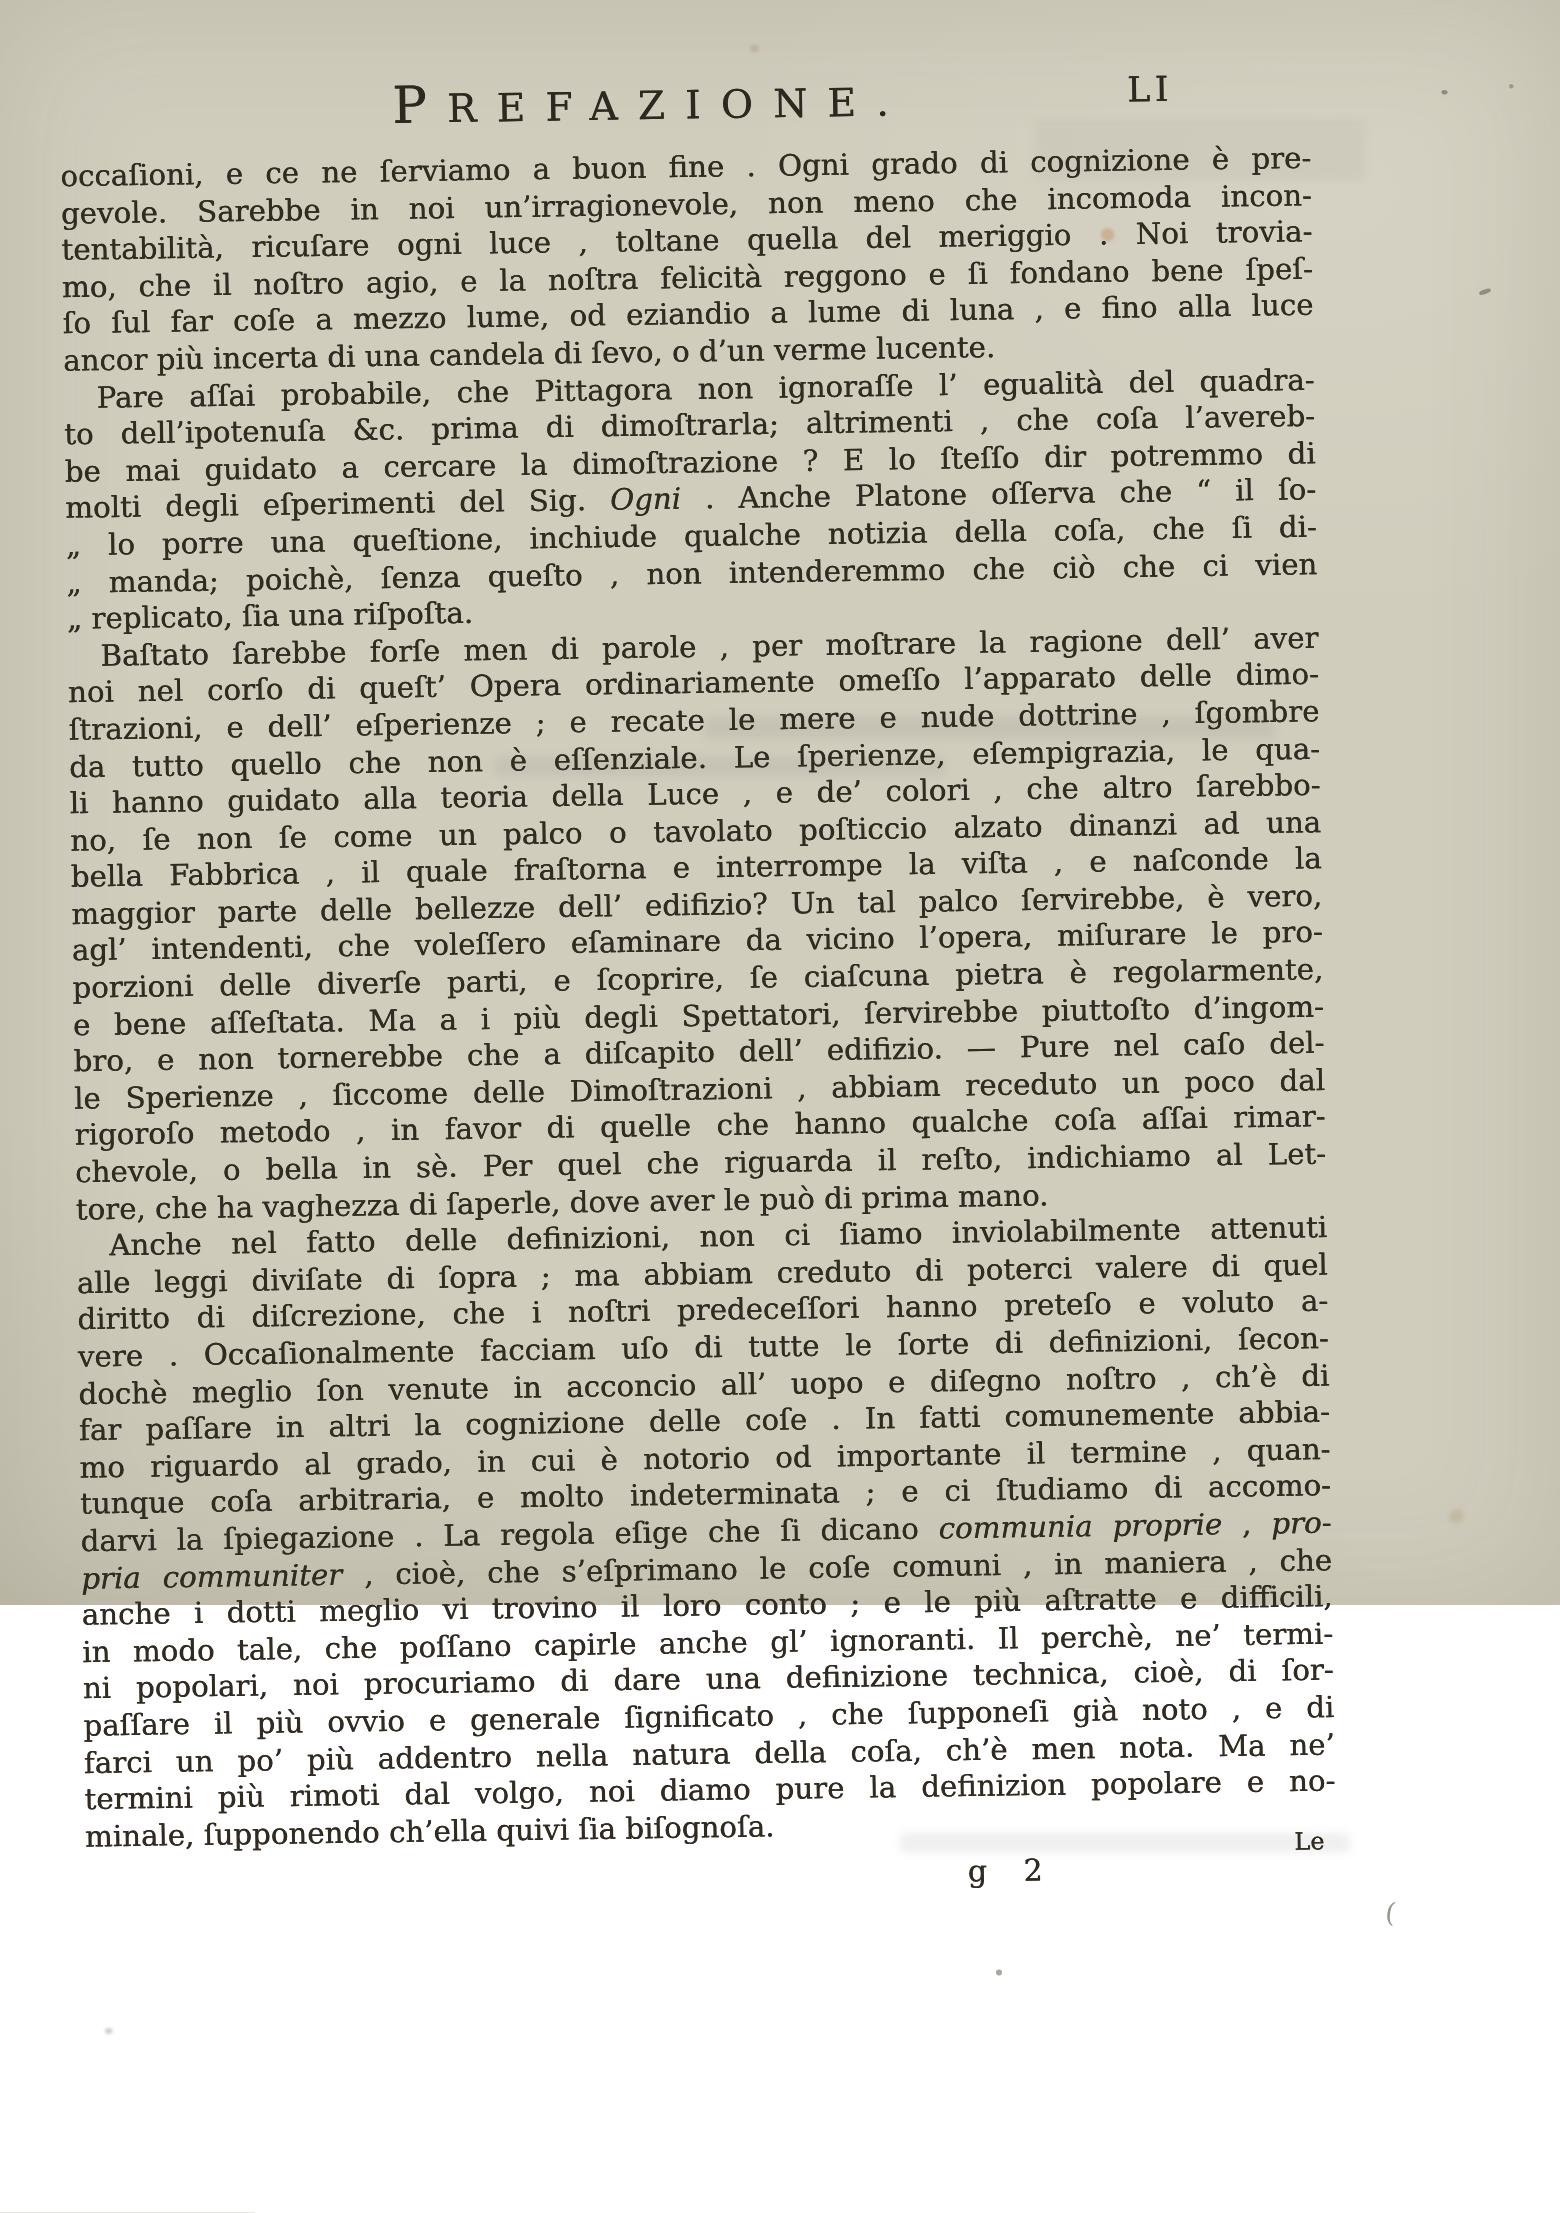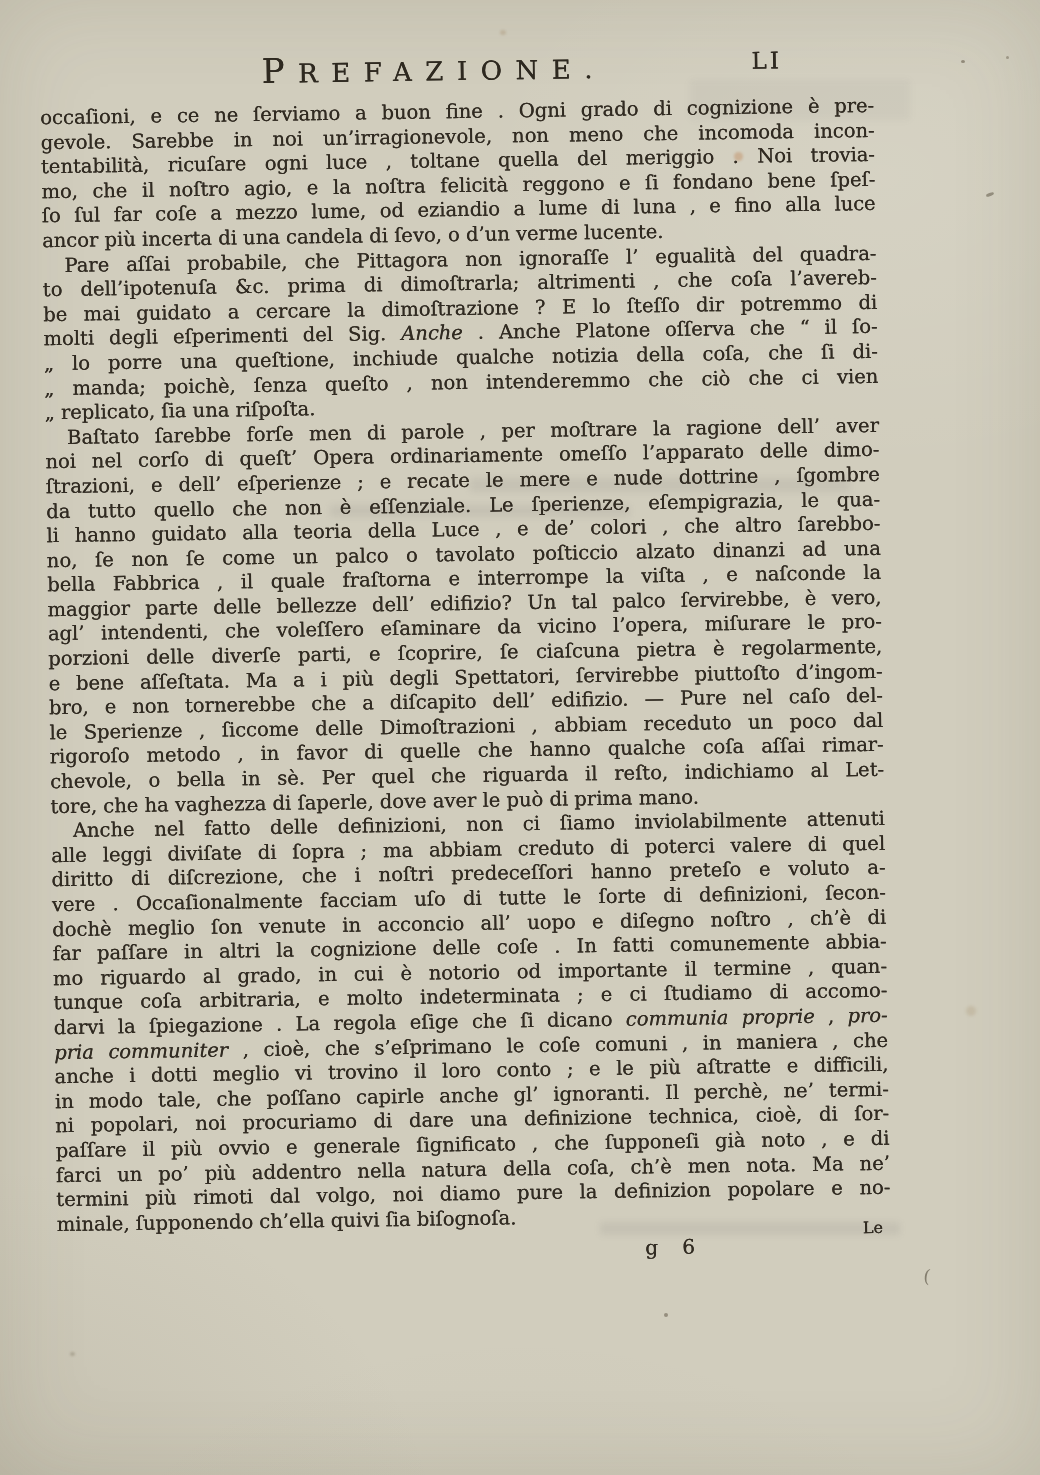--- a/index.html
+++ b/index.html
@@ -2,21 +2,21 @@
 <html><head>
 <meta charset="utf-8">
 <style>
   html, body {
     margin: 0; padding: 0;
     width: 1040px; height: 1475px;
     overflow: hidden;
   }
   .page {
     position: relative;
-    width: 1040px; height: 1475px;
+    width: 1040px; height: 1070px;
     background:
       radial-gradient(700px 500px at 85% 12%, rgba(255,255,248,0.10), transparent 60%),
       radial-gradient(900px 700px at -5% 105%, rgba(108,98,78,0.14), transparent 55%),
       radial-gradient(800px 600px at 50% 115%, rgba(120,110,88,0.08), transparent 60%),
       #d1cdbd;
     box-shadow: inset 0 0 90px rgba(95,85,62,0.16);
     font-family: "DejaVu Serif", "Liberation Serif", serif;
     color: #312b22;
   }
   .content {
@@ -133,21 +133,21 @@
           <div class="line"><span>gevole. Sarebbe in noi un’irragionevole, non meno che incomoda incon-</span></div>
           <div class="line"><span>tentabilità, ricuſare ogni luce , toltane quella del meriggio . Noi trovia-</span></div>
           <div class="line"><span>mo, che il noſtro agio, e la noſtra felicità reggono e ſi fondano bene ſpeſ-</span></div>
           <div class="line"><span>ſo ſul far coſe a mezzo lume, od eziandio a lume di luna , e fino alla luce</span></div>
           <div class="line last"><span>ancor più incerta di una candela di ſevo, o d’un verme lucente.</span></div>
         </div>
         <div class="para">
           <div class="line indent"><span>Pare aſſai probabile, che Pittagora non ignoraſſe l’ egualità del quadra-</span></div>
           <div class="line"><span>to dell’ipotenuſa &amp;c. prima di dimoſtrarla; altrimenti , che coſa l’avereb-</span></div>
           <div class="line"><span>be mai guidato a cercare la dimoſtrazione ? E lo ſteſſo dir potremmo di</span></div>
-          <div class="line"><span>molti degli eſperimenti del Sig. </span><span class="it">Anche</span><span> . Anche Platone oſſerva che “ il ſo-</span></div>
+          <div class="line"><span>molti degli eſperimenti del Sig. </span><span class="it">Ogni</span><span> . Anche Platone oſſerva che “ il ſo-</span></div>
           <div class="line"><span>„ lo porre una queſtione, inchiude qualche notizia della coſa, che ſi di-</span></div>
           <div class="line"><span>„ manda; poichè, ſenza queſto , non intenderemmo che ciò che ci vien</span></div>
           <div class="line last"><span>„ replicato, ſia una riſpoſta.</span></div>
         </div>
         <div class="para">
           <div class="line indent"><span>Baſtato ſarebbe forſe men di parole , per moſtrare la ragione dell’ aver</span></div>
           <div class="line"><span>noi nel corſo di queſt’ Opera ordinariamente omeſſo l’apparato delle dimo-</span></div>
           <div class="line"><span>ſtrazioni, e dell’ eſperienze ; e recate le mere e nude dottrine , ſgombre</span></div>
           <div class="line"><span>da tutto quello che non è eſſenziale. Le ſperienze, eſempigrazia, le qua-</span></div>
           <div class="line"><span>li hanno guidato alla teoria della Luce , e de’ colori , che altro ſarebbo-</span></div>
@@ -177,18 +177,18 @@
           <div class="line"><span>anche i dotti meglio vi trovino il loro conto ; e le più aſtratte e difficili,</span></div>
           <div class="line"><span>in modo tale, che poſſano capirle anche gl’ ignoranti. Il perchè, ne’ termi-</span></div>
           <div class="line"><span>ni popolari, noi procuriamo di dare una definizione technica, cioè, di ſor-</span></div>
           <div class="line"><span>paſſare il più ovvio e generale ſignificato , che ſupponeſi già noto , e di</span></div>
           <div class="line"><span>farci un po’ più addentro nella natura della coſa, ch’è men nota. Ma ne’</span></div>
           <div class="line"><span>termini più rimoti dal volgo, noi diamo pure la definizion popolare e no-</span></div>
           <div class="line last"><span>minale, ſupponendo ch’ella quivi ſia biſognoſa.</span></div>
         </div>
       </div>
 
-    <div class="signature-mark">g 6</div>
+    <div class="signature-mark">g 2</div>
     <div class="catchword">Le</div>
     <div class="stray-mark">(</div>
   </div>
 
 </div>
 
 </body></html>

